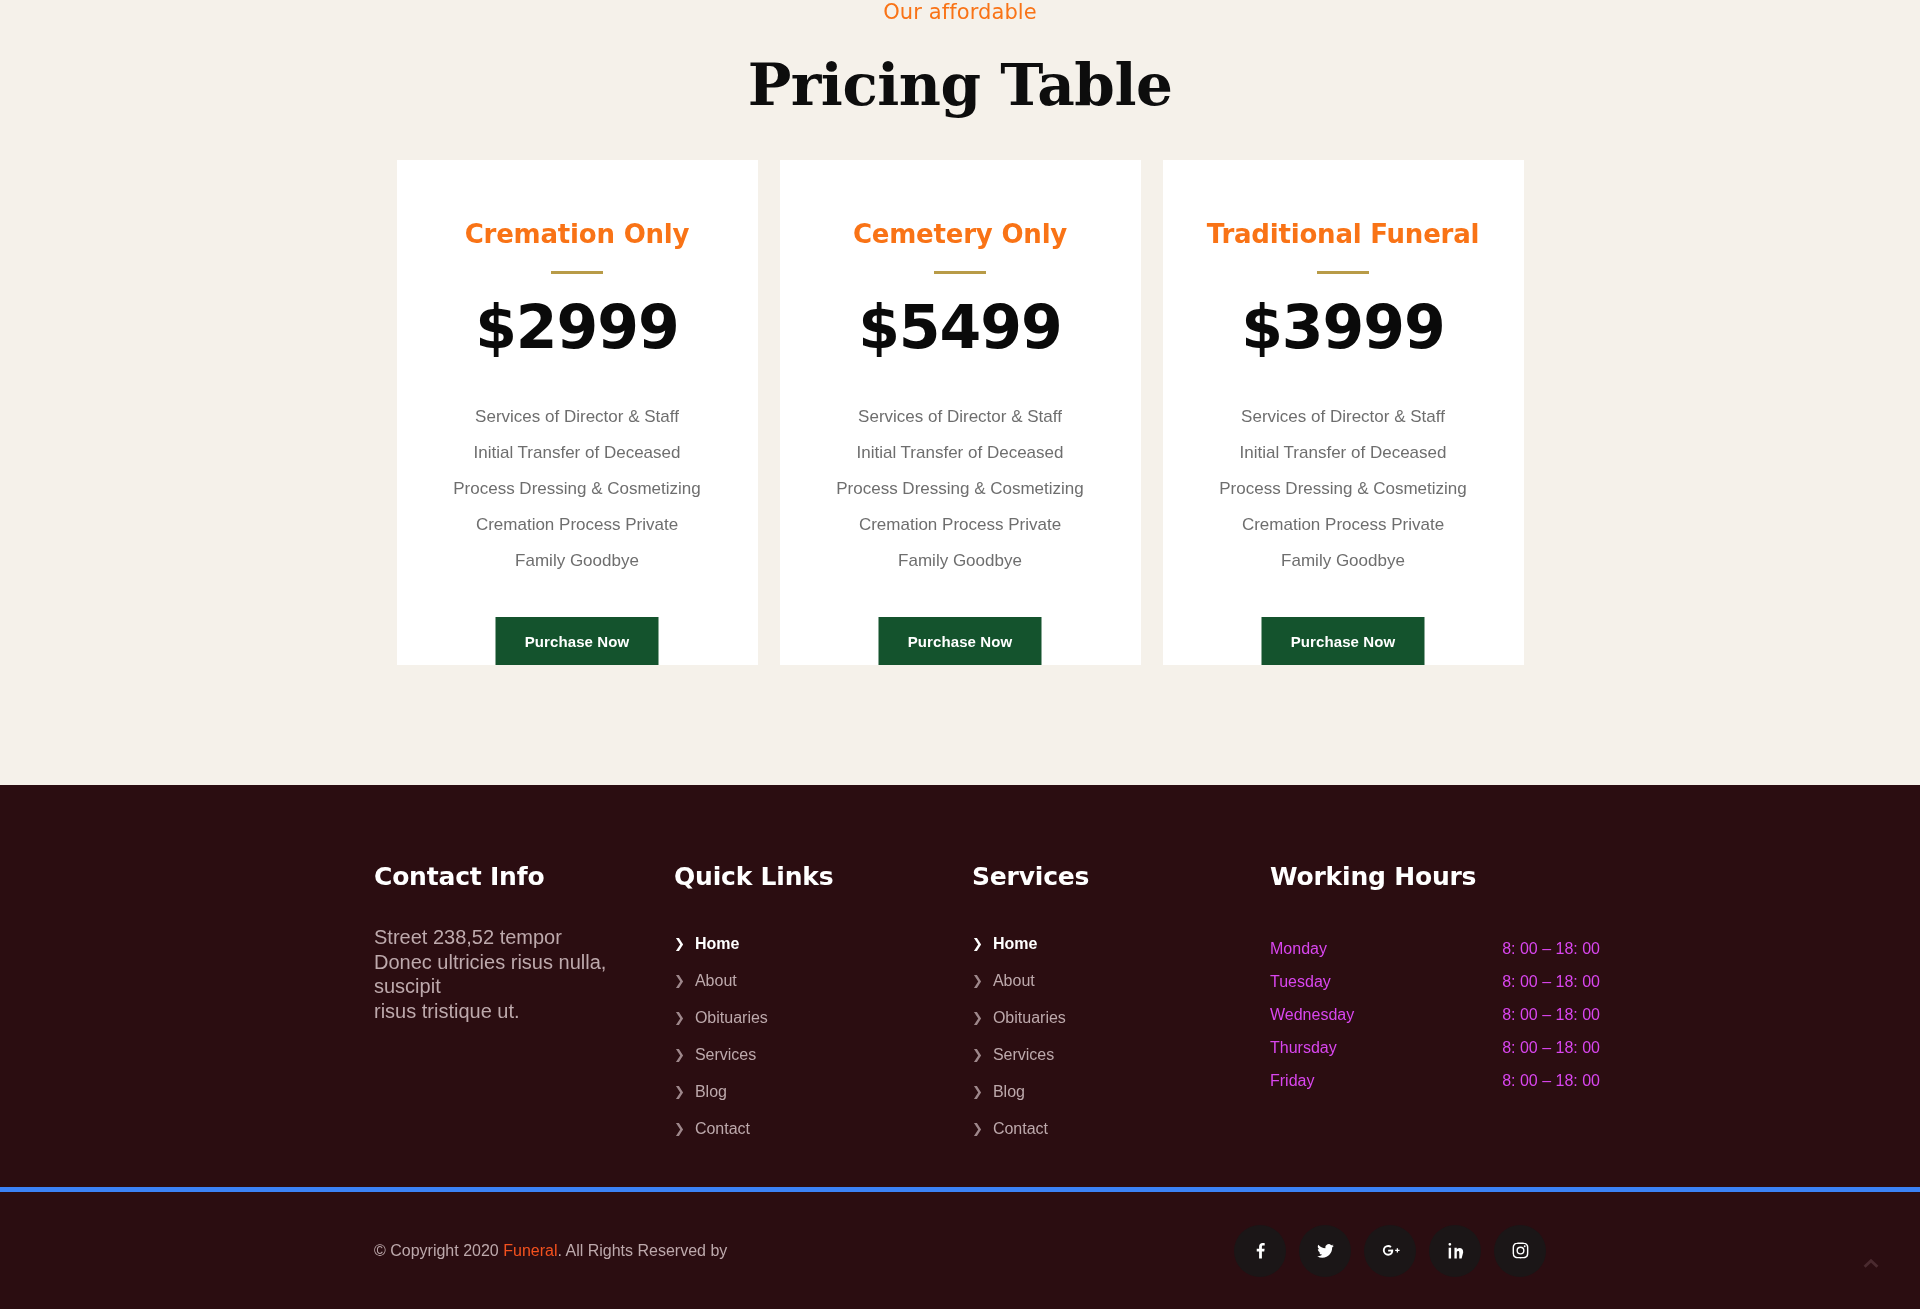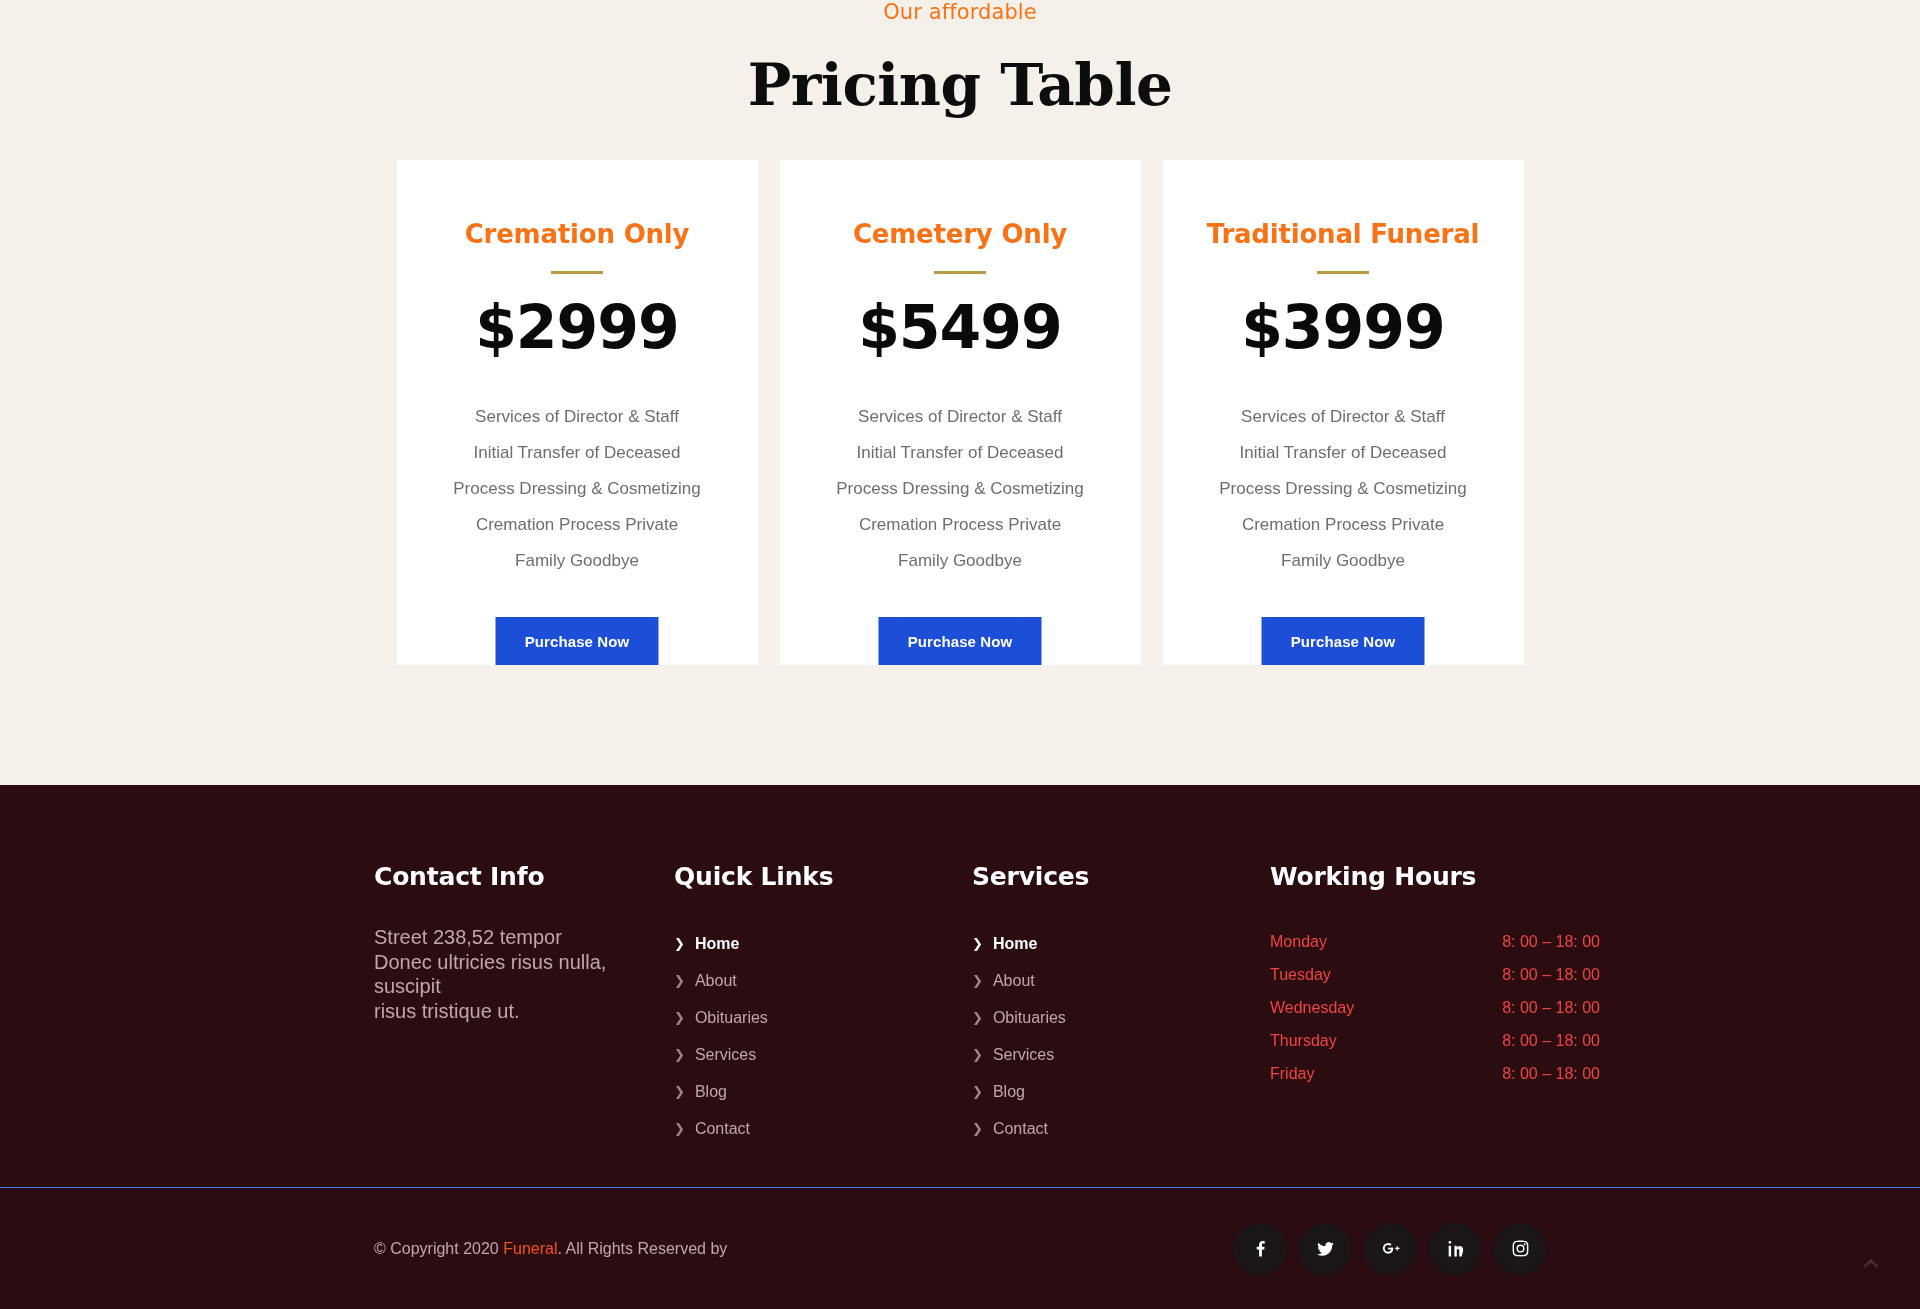--- a/index.html
+++ b/index.html
@@ -99,21 +99,21 @@
     color: #6e6e6e;
     font-family: "Liberation Sans", sans-serif;
     line-height: 36px;
   }
 
   .purchase-btn {
     position: absolute;
     bottom: 0;
     left: 50%;
     transform: translateX(-50%);
-    background: #1d4ed8;
+    background: #14532d;
     color: #FFFFFF;
     border: none;
     width: 163px;
     height: 48px;
     font-size: 15px;
     font-weight: 700;
     font-family: "Liberation Sans", sans-serif;
     cursor: pointer;
     letter-spacing: 0.1px;
     margin-top: 48px;
@@ -174,35 +174,35 @@
     line-height: 1;
     display: inline-block;
     font-family: "DejaVu Sans", sans-serif;
   }
 
   .hours-list { list-style: none; margin-top: 3px; }
 
   .hours-list li {
     display: flex;
     justify-content: space-between;
-    color: #ef4444;
+    color: #d946ef;
     font-size: 16px;
     height: 33px;
-    align-items: center;
+    align-items: flex-end;
   }
   .hours-list li .hv { text-align: right; }
 
   
   .copyright-bar {
     position: absolute;
     left: 0;
     right: 0;
     bottom: 0;
     height: 122px;
-    border-top: 1px solid #3b82f6;
+    border-top: 5px solid #3b82f6;
     display: flex;
     align-items: center;
     justify-content: space-between;
     padding: 0 374px;
   }
 
   .copyright-text {
     color: #BDA9AC;
     font-size: 16px;
   }

